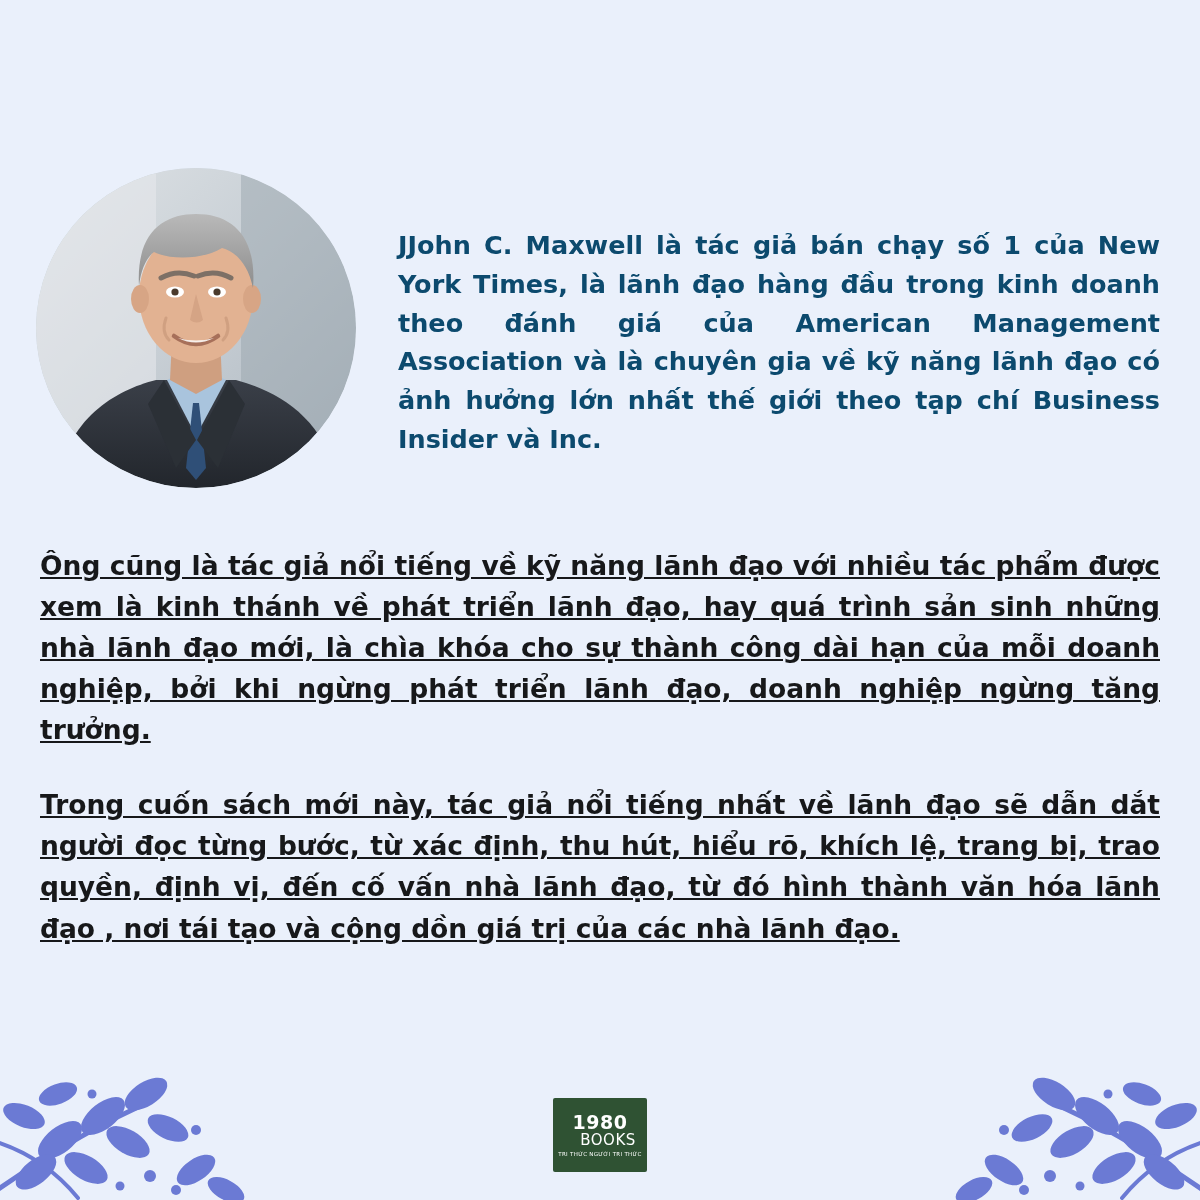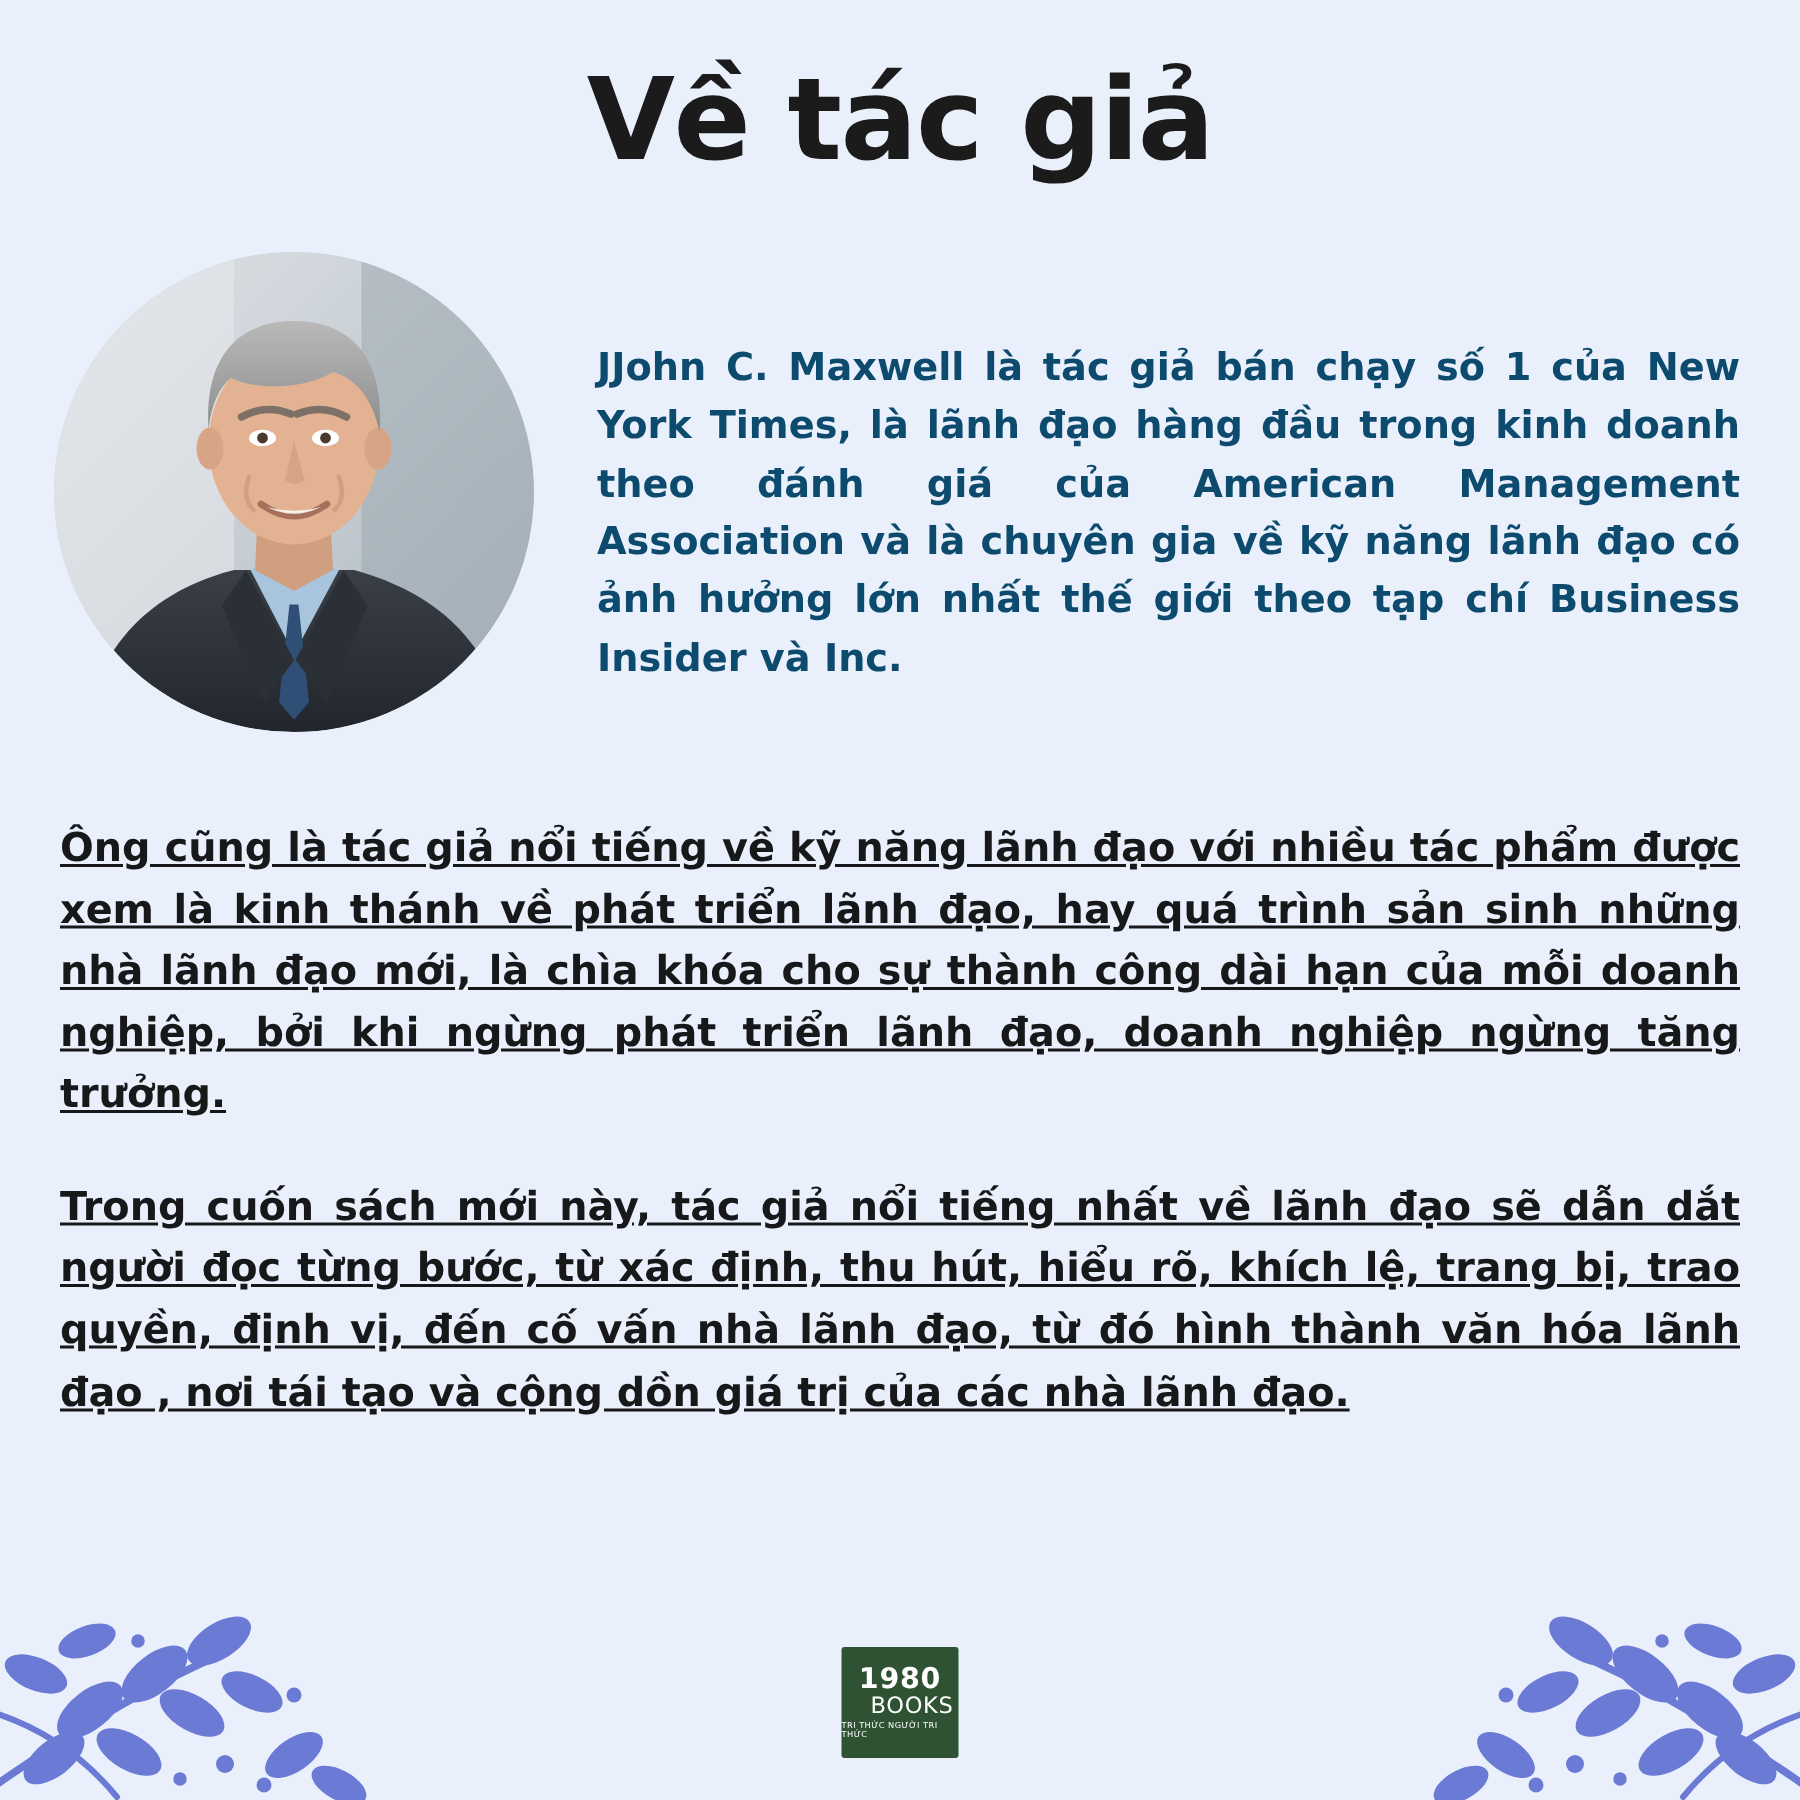--- a/index.html
+++ b/index.html
@@ -97,21 +97,21 @@
   }
   .leaves.left { left: 0; }
   .leaves.right { right: 0; }
 
   
   .logo {
     position: absolute;
     left: 50%;
     transform: translateX(-50%);
     bottom: 28px;
-    width: 78px;
+    width: 94px;
     height: 74px;
     background: #2f5233;
     color: #ffffff;
     display: flex;
     flex-direction: column;
     align-items: center;
     justify-content: center;
     border-radius: 2px;
   }
   .logo .logo-num {
@@ -132,21 +132,20 @@
     letter-spacing: 0.3px;
     margin-top: 3px;
     line-height: 1;
   }
 </style>
 </head>
 <body>
 
 <div class="page">
 
-  <div class="title">Về tác giả</div>
 
   <div class="author-row">
 
     <div class="avatar">
       <svg viewBox="0 0 320 320" xmlns="http://www.w3.org/2000/svg" aria-hidden="true">
         <defs>
           <clipPath id="circleClip">
               <circle cx="160" cy="160" r="160"></circle>
             </clipPath>
           <linearGradient id="bgGrad" x1="0" y1="0" x2="1" y2="1">

